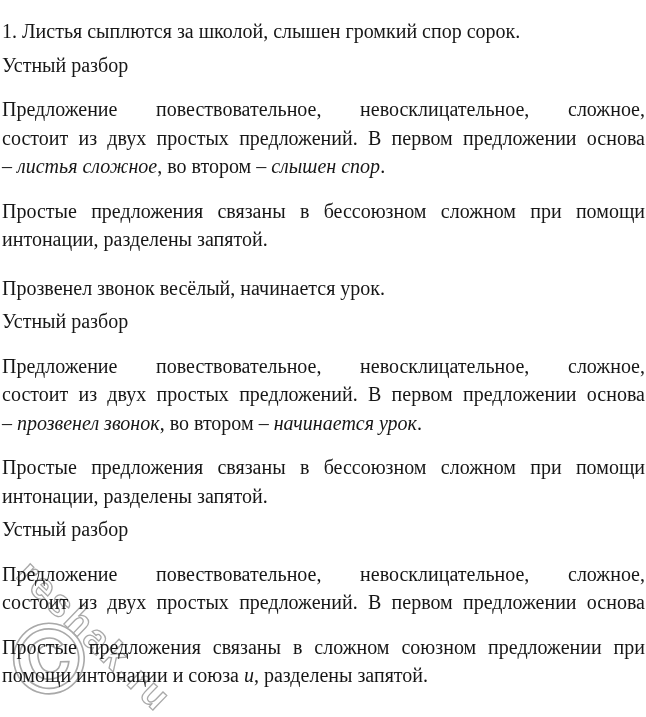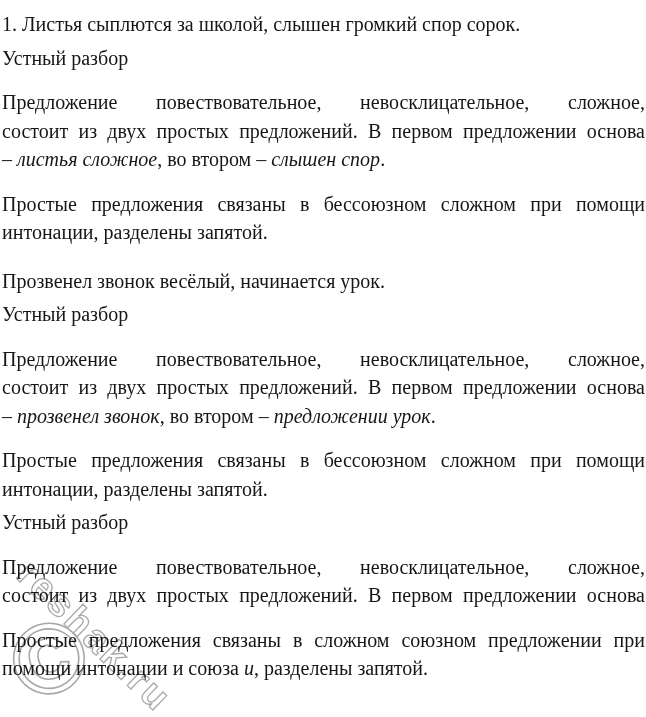--- a/index.html
+++ b/index.html
@@ -8,21 +8,21 @@
     height: 717px;
     background: #ffffff;
     overflow: hidden;
     position: relative;
     font-family: "Liberation Serif", serif;
     color: #161616;
   }
   .doc {
     position: relative;
     z-index: 1;
-    padding: 10px 1px 0 2px;
+    padding: 17px 1px 0 2px;
     font-size: 20px;
     line-height: 28.5px;
   }
   .blk { margin: 0; }
   .blk.heading { text-align: center; margin-top: 5px; }
   .blk.paragraph { margin-top: 16px; }
   .blk.sentence.gap { margin-top: 20px; }
   .line { text-align: left; }
   .line.fill { text-align: justify; text-align-last: justify; }
   .it { font-style: italic; }
@@ -78,21 +78,21 @@
     </div>
     <div class="blk sentence gap">
       <div class="line"><span>Прозвенел звонок весёлый, начинается урок.</span></div>
     </div>
     <div class="blk heading">
       <div class="line"><span>Устный разбор</span></div>
     </div>
     <div class="blk paragraph">
       <div class="line fill"><span>Предложение повествовательное, невосклицательное, сложное,</span></div>
       <div class="line fill"><span>состоит из двух простых предложений. В первом предложении основа</span></div>
-      <div class="line"><span>– </span><span class="it">прозвенел звонок</span><span>, во втором – </span><span class="it">предложении урок</span><span>.</span></div>
+      <div class="line"><span>– </span><span class="it">прозвенел звонок</span><span>, во втором – </span><span class="it">начинается урок</span><span>.</span></div>
     </div>
     <div class="blk paragraph">
       <div class="line fill"><span>Простые предложения связаны в бессоюзном сложном при помощи</span></div>
       <div class="line"><span>интонации, разделены запятой.</span></div>
     </div>
     <div class="blk heading">
       <div class="line"><span>Устный разбор</span></div>
     </div>
     <div class="blk paragraph">
       <div class="line fill"><span>Предложение повествовательное, невосклицательное, сложное,</span></div>

